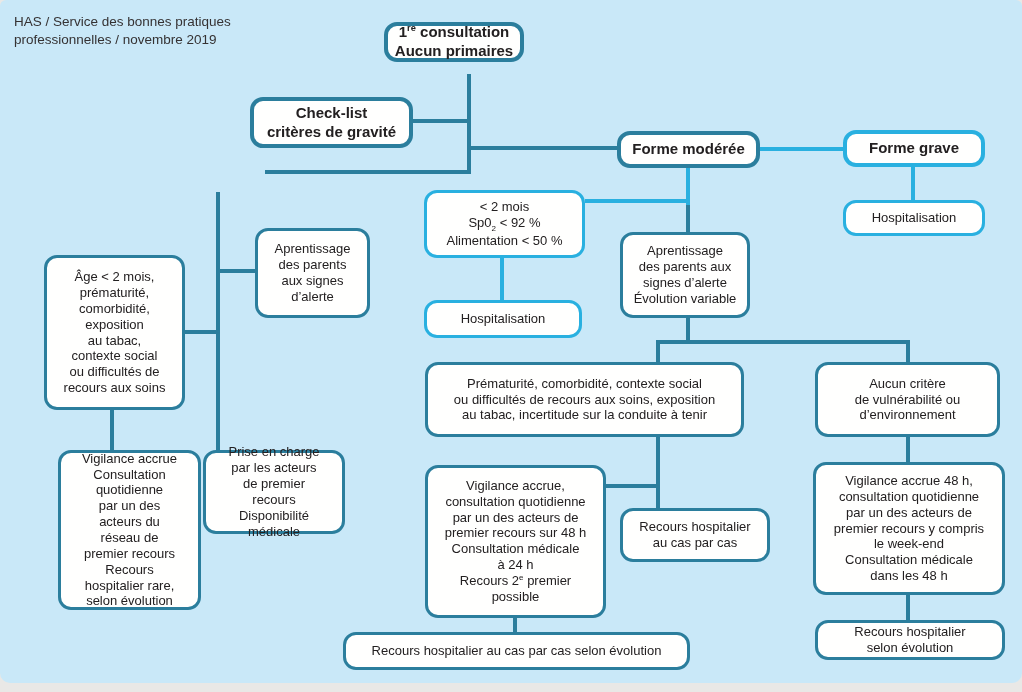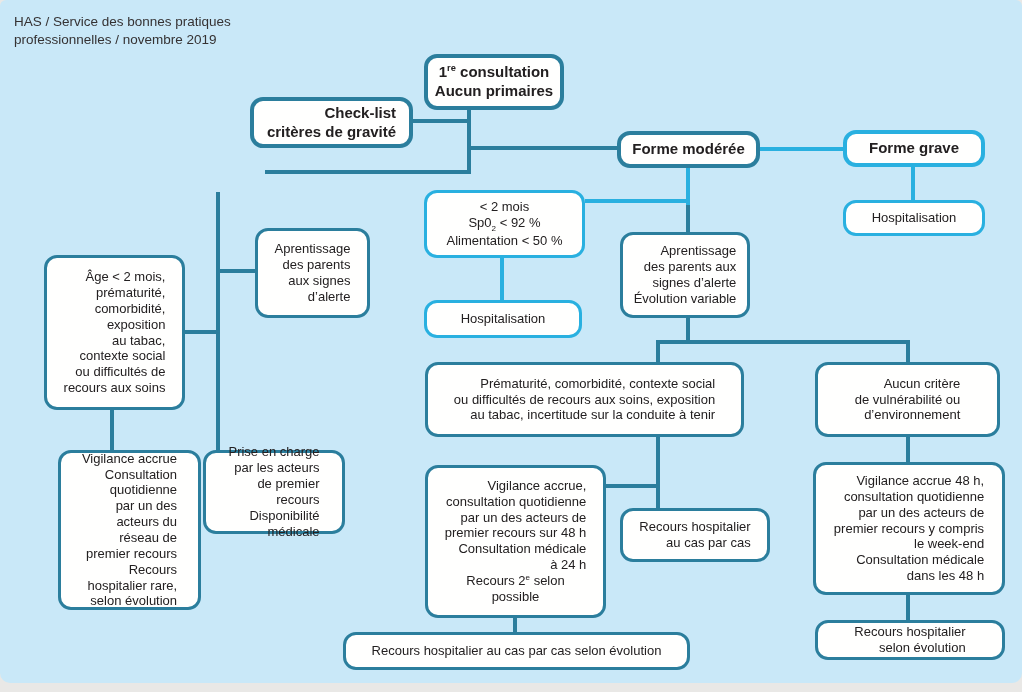--- a/index.html
+++ b/index.html
@@ -28,21 +28,21 @@
     border-radius:13px;
     display:flex; flex-direction:column; align-items:center; justify-content:center;
     text-align:center;
     color:#232021;
     font-size:13px; line-height:1.22;
     z-index:2;
     padding:2px 4px;
   }
   .box.hdr { border-width:4px; font-weight:bold; font-size:15px; line-height:1.25; }
   .box.cyan { border-color: var(--cyan, #29b0e0); }
-  .txt { white-space: pre-line; text-align: right; }
+  .txt { white-space: pre-line; }
   sup.sm { font-size:0.62em; vertical-align:super; }
   sub.sm { font-size:0.62em; vertical-align:sub; }
   .lc { position:absolute; background: var(--dark, #2b7e9d); z-index:1; }
   .lc.cyan { background: var(--cyan, #29b0e0); }
 </style>
 </head>
 <body>
 
 <div id="panel"></div>
 <div id="stage">
@@ -68,21 +68,21 @@
   <div class="lc" style="left:513px; top:618px; width:4px;   height:14px;"></div>
   <div class="lc" style="left:906px; top:437px; width:4px;   height:25px;"></div>
   <div class="lc" style="left:906px; top:595px; width:4px;   height:25px;"></div>
 
   <div class="lc cyan" style="left:760px; top:147px; width:83px;  height:4px;"></div>
   <div class="lc cyan" style="left:911px; top:167px; width:4px;   height:33px;"></div>
   <div class="lc cyan" style="left:686px; top:168px; width:4px;   height:37px;"></div>
   <div class="lc cyan" style="left:585px; top:199px; width:103px; height:4px;"></div>
   <div class="lc cyan" style="left:500px; top:258px; width:4px;   height:42px;"></div>
 
-  <div class="box hdr" style="left:424px; top:22px; width:140px; height:56px;margin-top:32px;">
+  <div class="box hdr" style="left:384px; top:22px; width:140px; height:40px;">
     <div><span>1</span><sup class="sm">re</sup><span> consultation</span></div>
     <div>Aucun primaires</div>
   </div>
 
   <div class="box hdr" style="left:250px; top:97px; width:163px; height:51px;">
     <div class="txt">Check-list
 critères de gravité</div>
   </div>
 
 
@@ -167,21 +167,21 @@
 médicale</div>
   </div>
 
   <div class="box" style="left:425px; top:465px; width:181px; height:153px;">
     <div class="txt">Vigilance accrue,
 consultation quotidienne
 par un des acteurs de
 premier recours sur 48 h
 Consultation médicale
 à 24 h</div>
-    <div><span>Recours 2</span><sup class="sm">e</sup><span> selon</span></div>
+    <div><span>Recours 2</span><sup class="sm">e</sup><span> premier</span></div>
     <div>possible</div>
   </div>
 
   <div class="box" style="left:620px; top:508px; width:150px; height:54px;">
     <div class="txt">Recours hospitalier
 au cas par cas</div>
   </div>
 
   <div class="box" style="left:813px; top:462px; width:192px; height:133px;">
     <div class="txt">Vigilance accrue 48 h,

